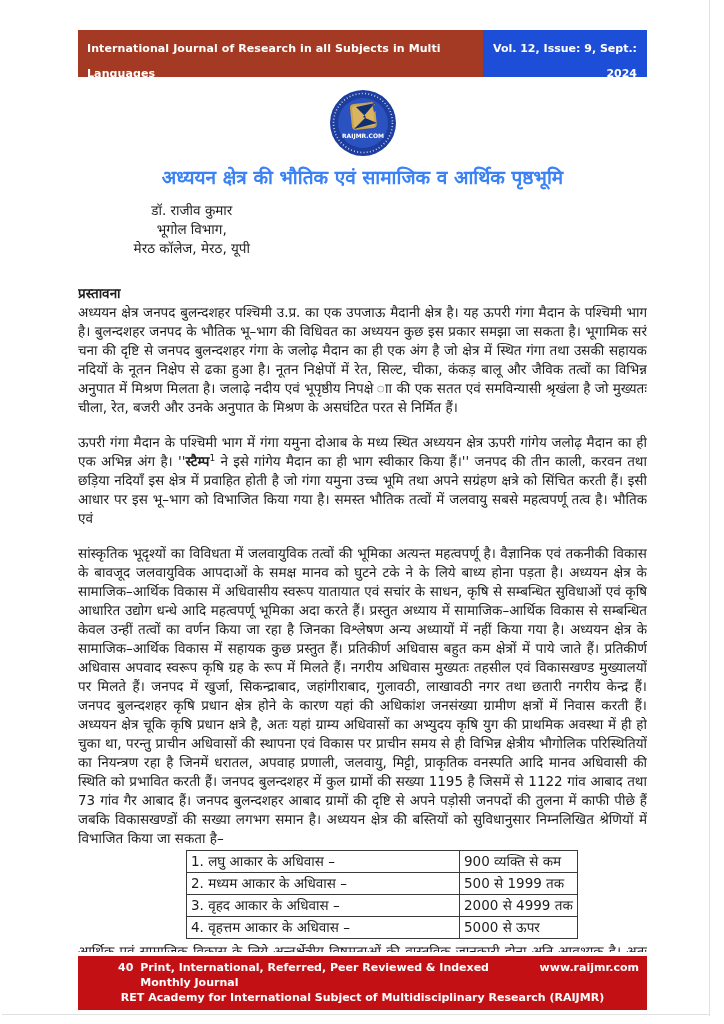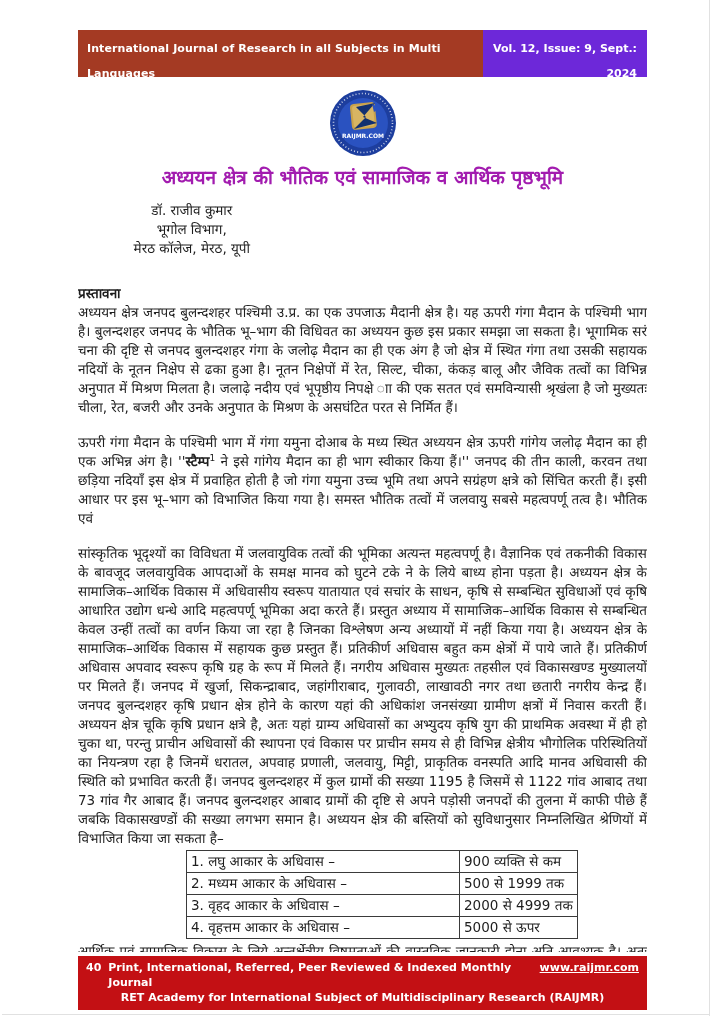--- a/index.html
+++ b/index.html
@@ -13,29 +13,29 @@
 
   .content { position:absolute; left:78px; top:30px; width:569px; height:922px; overflow:hidden; }
 
   
   .header { display:flex; width:100%; height:47px; font-weight:bold; font-size:11px; line-height:25px; }
   .header-left {
     background:#A43A23; color:#fff; width:405px; box-sizing:border-box;
     padding:6px 8px 0 9px; letter-spacing:.1px;
   }
   .header-right {
-    background:#6d28d9; color:#fff; flex:1; box-sizing:border-box;
+    background:#1d4ed8; color:#fff; flex:1; box-sizing:border-box;
     padding:6px 10px 0 4px; text-align:right;
   }
 
   
   .logo-wrap { width:66px; height:66px; margin:13px auto 0; }
 
   
-  .title { font-size:19px; font-weight:bold; text-align:center; margin:8px 0 0; color:#a21caf; }
+  .title { font-size:19px; font-weight:bold; text-align:center; margin:8px 0 0; color:#3b82f6; }
   .authors { display:flex; margin-top:11px; font-size:13.5px; line-height:19px; }
   .author { text-align:center; }
   .a-left  { width:60%; }
   .a-right { width:40%; }
 
   
   .body-text { margin-top:26px; font-size:13.5px; line-height:19px; text-align:justify; }
   .intro-heading { font-weight:bold; }
   .body-text p { margin:0 0 16px; }
   .body-text p.tight { margin-bottom:2px; }
@@ -48,23 +48,23 @@
   td.c1 { width:264px; }
   td.c2 { width:102px; }
 
   
   .footer {
     position:absolute; left:78px; top:956px; width:569px; box-sizing:border-box;
     background:#C31014; color:#fff; font-weight:bold; font-size:11px;
     padding:4px 8px 5px; line-height:15px;
   }
   .f-line1 { display:flex; align-items:baseline; }
-  .f-num { margin-right:7px; }
+  .f-num { margin-right:7px;margin-left:32px; }
   .f-left { flex:1; text-align:left; }
-  .f-right { text-align:right;text-decoration:underline; }
+  .f-right { text-align:right; }
   .f-line2 { text-align:center; }
 </style>
 </head>
 <body>
 
 <div class="page">
   <div class="content">
 
     <div class="header">
       <div class="header-left">

